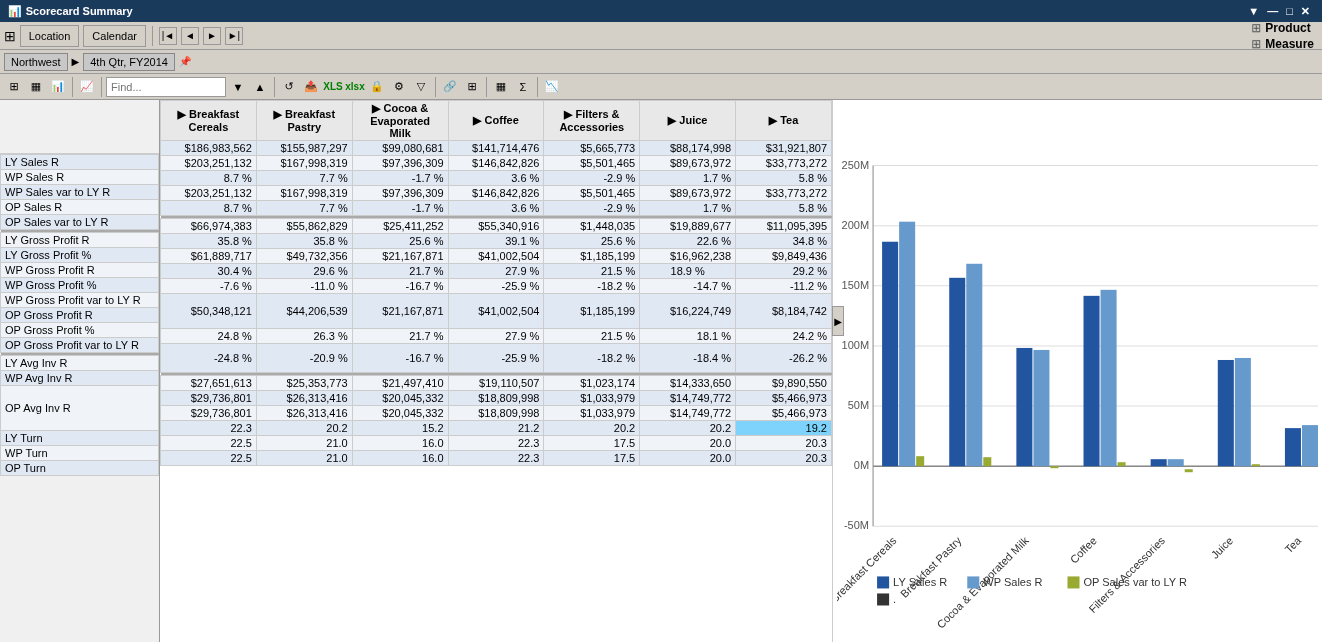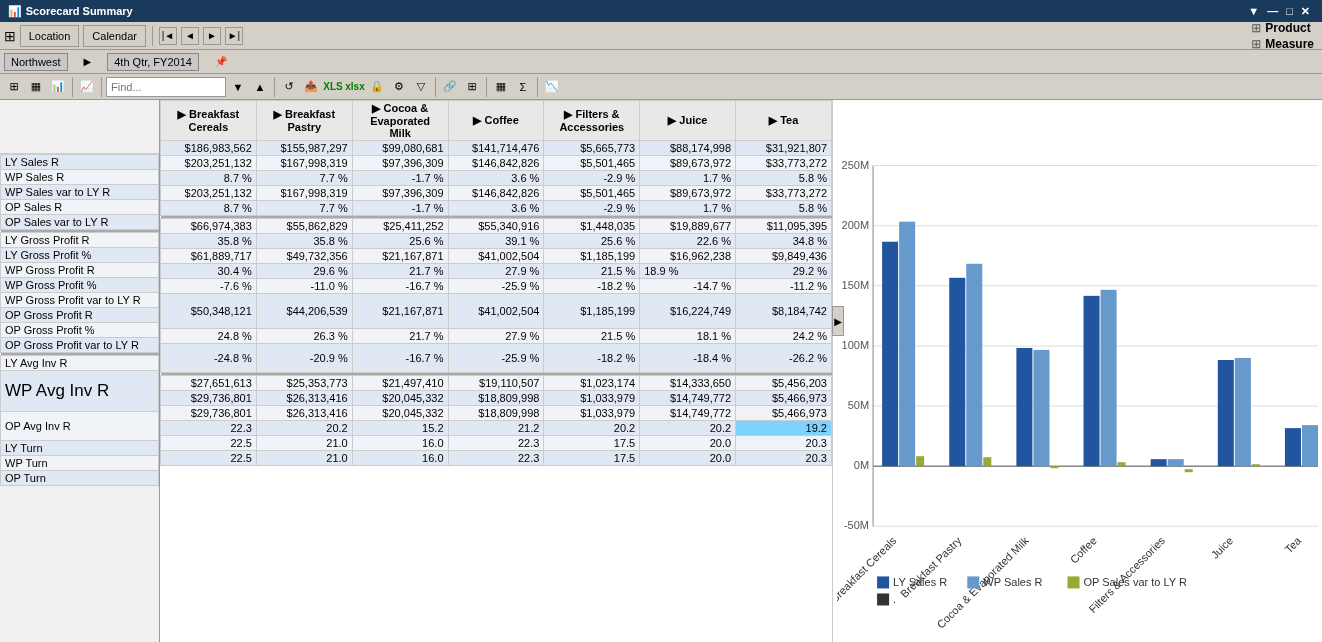--- a/index.html
+++ b/index.html
@@ -38,21 +38,21 @@
     .nav-btn { background: #d4d0c8; border: 1px solid #999; width: 18px; height: 18px; cursor: pointer; display: flex; align-items: center; justify-content: center; font-size: 10px; }
     .separator { width: 1px; background: #999; height: 20px; margin: 0 2px; }
 
     .filter-row {
       background: #d4d0c8;
       border-bottom: 1px solid #999;
       height: 24px;
       display: flex;
       align-items: center;
       padding: 0 4px;
-      gap: 16px;
+      gap: 4px;
     }
     .filter-chip {
       background: #c8c8c8;
       border: 1px solid #888;
       padding: 1px 6px;
       font-size: 11px;
       height: 18px;
       display: flex;
       align-items: center;
     }
@@ -243,24 +243,24 @@
       <tr style="height:14px;">
             <td style="background:#e0e8f4;padding:1px 4px;border:1px solid #ccc;font-size:11px;">OP Gross Profit var to LY R</td>
           </tr>
       <tr style="height:3px;">
             <td style="background:#aaa;border:none;padding:0;"></td>
           </tr>
       <tr style="height:14px;">
             <td style="background:#f0f4f8;padding:1px 4px;border:1px solid #ccc;font-size:11px;">LY Avg Inv R</td>
           </tr>
       <tr style="height:14px;">
-            <td style="background:#e0e8f4;padding:10px 4px;border:1px solid #ccc;font-size:17px;">WP Avg Inv R</td>
-          </tr>
-      <tr style="height:14px;">
-            <td style="background:#f0f4f8;padding:8px 4px;border:1px solid #ccc;font-size:11px;">OP Avg Inv R</td>
+            <td style="background:#e0e8f4;padding:1px 4px;border:1px solid #ccc;font-size:11px;">WP Avg Inv R</td>
+          </tr>
+      <tr style="height:14px;">
+            <td style="background:#f0f4f8;padding:16px 4px;border:1px solid #ccc;font-size:11px;">OP Avg Inv R</td>
           </tr>
       <tr style="height:14px;">
             <td style="background:#e0e8f4;padding:1px 4px;border:1px solid #ccc;font-size:11px;">LY Turn</td>
           </tr>
       <tr style="height:14px;">
             <td style="background:#f0f4f8;padding:1px 4px;border:1px solid #ccc;font-size:11px;">WP Turn</td>
           </tr>
       <tr style="height:14px;">
             <td style="background:#e0e8f4;padding:1px 4px;border:1px solid #ccc;font-size:11px;">OP Turn</td>
           </tr>
@@ -362,21 +362,21 @@
             <td style="background: rgb(240, 244, 248); font-size: 11px; padding: 1px 4px; text-align: right; border: 1px solid rgb(204, 204, 204);">$1,185,199</td>
             <td style="background: rgb(240, 244, 248); font-size: 11px; padding: 1px 4px; text-align: right; border: 1px solid rgb(204, 204, 204);">$16,962,238</td>
             <td style="background: rgb(240, 244, 248); font-size: 11px; padding: 1px 4px; text-align: right; border: 1px solid rgb(204, 204, 204);">$9,849,436</td>
           </tr>
           <tr style="height: 14px;">
             <td style="background: rgb(224, 232, 244); font-size: 11px; padding: 1px 4px; text-align: right; border: 1px solid rgb(204, 204, 204);">30.4 %</td>
             <td style="background: rgb(224, 232, 244); font-size: 11px; padding: 1px 4px; text-align: right; border: 1px solid rgb(204, 204, 204);">29.6 %</td>
             <td style="background: rgb(224, 232, 244); font-size: 11px; padding: 1px 4px; text-align: right; border: 1px solid rgb(204, 204, 204);">21.7 %</td>
             <td style="background: rgb(224, 232, 244); font-size: 11px; padding: 1px 4px; text-align: right; border: 1px solid rgb(204, 204, 204);">27.9 %</td>
             <td style="background: rgb(224, 232, 244); font-size: 11px; padding: 1px 4px; text-align: right; border: 1px solid rgb(204, 204, 204);">21.5 %</td>
-            <td style="background: rgb(224, 232, 244); font-size: 11px; padding: 1px 4px; text-align: left; border: 1px solid rgb(204, 204, 204);">18.9 %</td>
+            <td style="background: rgb(224, 232, 244); font-size: 11px; padding: 1px 4px; text-align: center; border: 1px solid rgb(204, 204, 204);">18.9 %</td>
             <td style="background: rgb(224, 232, 244); font-size: 11px; padding: 1px 4px; text-align: right; border: 1px solid rgb(204, 204, 204);">29.2 %</td>
           </tr>
           <tr style="height: 14px;">
             <td style="background: rgb(240, 244, 248); font-size: 11px; padding: 1px 4px; text-align: right; border: 1px solid rgb(204, 204, 204);">-7.6 %</td>
             <td style="background: rgb(240, 244, 248); font-size: 11px; padding: 1px 4px; text-align: right; border: 1px solid rgb(204, 204, 204);">-11.0 %</td>
             <td style="background: rgb(240, 244, 248); font-size: 11px; padding: 1px 4px; text-align: right; border: 1px solid rgb(204, 204, 204);">-16.7 %</td>
             <td style="background: rgb(240, 244, 248); font-size: 11px; padding: 1px 4px; text-align: right; border: 1px solid rgb(204, 204, 204);">-25.9 %</td>
             <td style="background: rgb(240, 244, 248); font-size: 11px; padding: 1px 4px; text-align: right; border: 1px solid rgb(204, 204, 204);">-18.2 %</td>
             <td style="background: rgb(240, 244, 248); font-size: 11px; padding: 1px 4px; text-align: right; border: 1px solid rgb(204, 204, 204);">-14.7 %</td>
             <td style="background: rgb(240, 244, 248); font-size: 11px; padding: 1px 4px; text-align: right; border: 1px solid rgb(204, 204, 204);">-11.2 %</td>
@@ -417,21 +417,21 @@
             <td style="background: rgb(170, 170, 170); padding: 0px; border: none;"></td>
             <td style="background: rgb(170, 170, 170); padding: 0px; border: none;"></td>
           </tr>
           <tr style="height: 14px;">
             <td style="background: rgb(240, 244, 248); font-size: 11px; padding: 1px 4px; text-align: right; border: 1px solid rgb(204, 204, 204);">$27,651,613</td>
             <td style="background: rgb(240, 244, 248); font-size: 11px; padding: 1px 4px; text-align: right; border: 1px solid rgb(204, 204, 204);">$25,353,773</td>
             <td style="background: rgb(240, 244, 248); font-size: 11px; padding: 1px 4px; text-align: right; border: 1px solid rgb(204, 204, 204);">$21,497,410</td>
             <td style="background: rgb(240, 244, 248); font-size: 11px; padding: 1px 4px; text-align: right; border: 1px solid rgb(204, 204, 204);">$19,110,507</td>
             <td style="background: rgb(240, 244, 248); font-size: 11px; padding: 1px 4px; text-align: right; border: 1px solid rgb(204, 204, 204);">$1,023,174</td>
             <td style="background: rgb(240, 244, 248); font-size: 11px; padding: 1px 4px; text-align: right; border: 1px solid rgb(204, 204, 204);">$14,333,650</td>
-            <td style="background: rgb(240, 244, 248); font-size: 11px; padding: 1px 4px; text-align: right; border: 1px solid rgb(204, 204, 204);">$5,456,203</td>
+            <td style="background: rgb(240, 244, 248); font-size: 11px; padding: 1px 4px; text-align: right; border: 1px solid rgb(204, 204, 204);">$9,890,550</td>
           </tr>
           <tr style="height: 14px;">
             <td style="background: rgb(224, 232, 244); font-size: 11px; padding: 1px 4px; text-align: right; border: 1px solid rgb(204, 204, 204);">$29,736,801</td>
             <td style="background: rgb(224, 232, 244); font-size: 11px; padding: 1px 4px; text-align: right; border: 1px solid rgb(204, 204, 204);">$26,313,416</td>
             <td style="background: rgb(224, 232, 244); font-size: 11px; padding: 1px 4px; text-align: right; border: 1px solid rgb(204, 204, 204);">$20,045,332</td>
             <td style="background: rgb(224, 232, 244); font-size: 11px; padding: 1px 4px; text-align: right; border: 1px solid rgb(204, 204, 204);">$18,809,998</td>
             <td style="background: rgb(224, 232, 244); font-size: 11px; padding: 1px 4px; text-align: right; border: 1px solid rgb(204, 204, 204);">$1,033,979</td>
             <td style="background: rgb(224, 232, 244); font-size: 11px; padding: 1px 4px; text-align: right; border: 1px solid rgb(204, 204, 204);">$14,749,772</td>
             <td style="background: rgb(224, 232, 244); font-size: 11px; padding: 1px 4px; text-align: right; border: 1px solid rgb(204, 204, 204);">$5,466,973</td>
           </tr>

